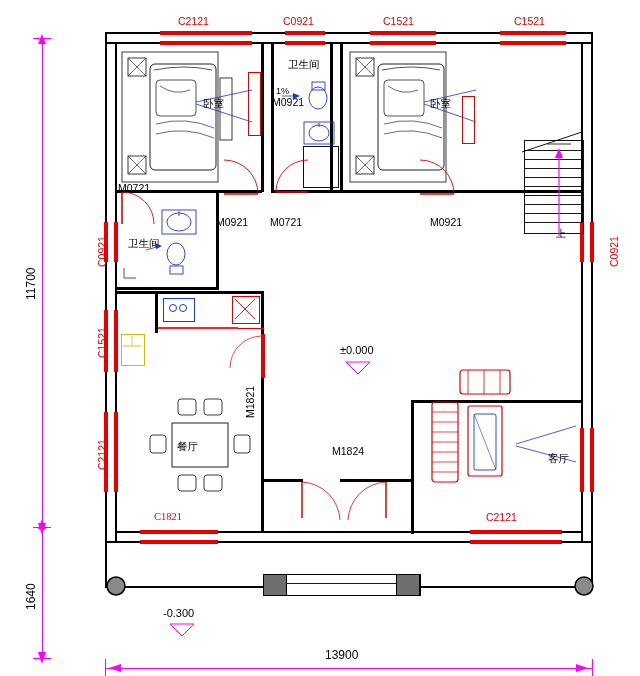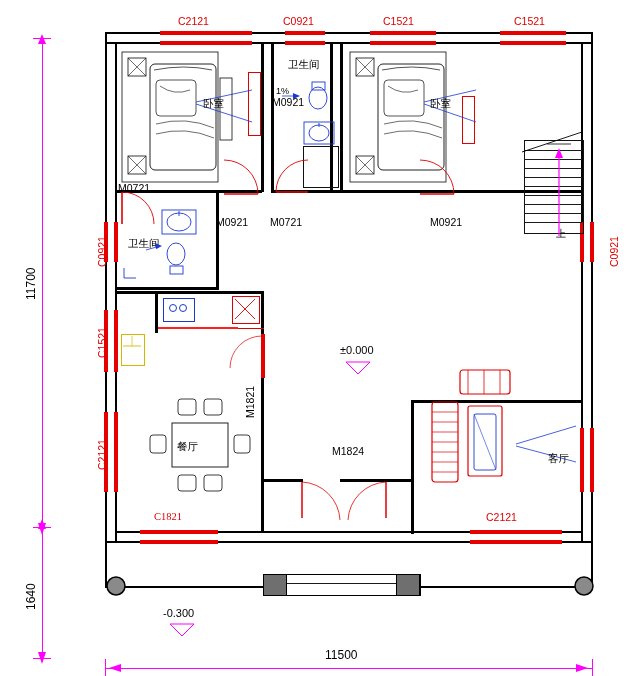--- a/index.html
+++ b/index.html
@@ -99,21 +99,21 @@
   <div class="abs dim-text vert" style="left:24px; top:300px;">11700</div>
   <div class="abs dim-text vert" style="left:24px; top:610px;">1640</div>
 
   <div class="abs thin-mag" style="left:105px; top:668px; width:488px; height:1px;"></div>
   <div class="abs thin-mag" style="left:105px; top:659px; width:1px; height:18px;"></div>
   <div class="abs thin-mag" style="left:592px; top:659px; width:1px; height:18px;"></div>
   <svg class="abs" style="left:100px; top:662px; width:500px; height:14px;">
     <polygon points="9,6 21,2 21,10" fill="#ff00ff"></polygon>
     <polygon points="488,6 476,2 476,10" fill="#ff00ff"></polygon>
   </svg>
-  <div class="abs dim-text" style="left:325px; top:648px;">11500</div>
+  <div class="abs dim-text" style="left:325px; top:648px;">13900</div>
 
   <div class="abs wall-blk" style="left:105px; top:32px; width:488px; height:2px;"></div>
   <div class="abs wall-blk" style="left:105px; top:42px; width:488px; height:2px;"></div>
 
   <div class="abs wall-blk" style="left:105px; top:32px; width:2px; height:556px;"></div>
   <div class="abs wall-blk" style="left:115px; top:42px; width:2px; height:500px;"></div>
 
   <div class="abs wall-blk" style="left:591px; top:32px; width:2px; height:556px;"></div>
   <div class="abs wall-blk" style="left:581px; top:42px; width:2px; height:500px;"></div>
 

